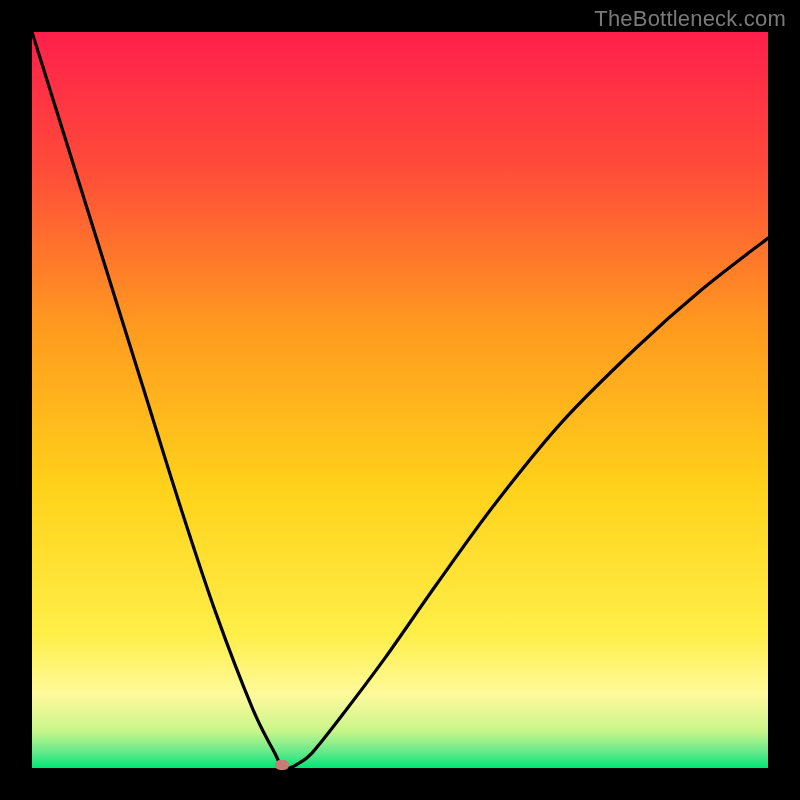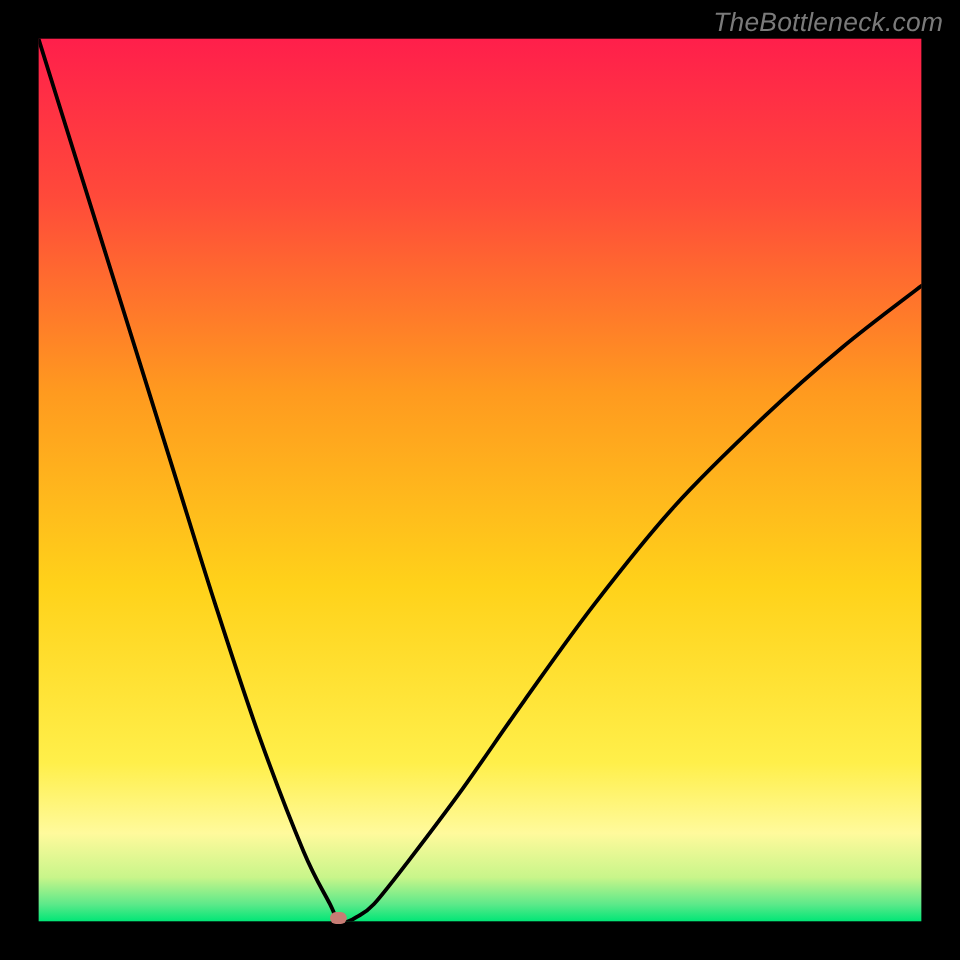--- a/index.html
+++ b/index.html
@@ -9,21 +9,20 @@
     height: 800px;
     overflow: hidden;
     background: #000;
     font-family: Arial, Helvetica, sans-serif;
   }
   .frame {
     position: absolute;
     top: 0; left: 0;
     width: 800px; height: 620px;
     background: #000;
-    font-style: italic;
   }
   .watermark {
     position: absolute;
     top: 6px;
     right: 14px;
     color: #7a7a7a;
     font-size: 22px;
     font-weight: 400;
     letter-spacing: 0.2px;
     z-index: 10;

